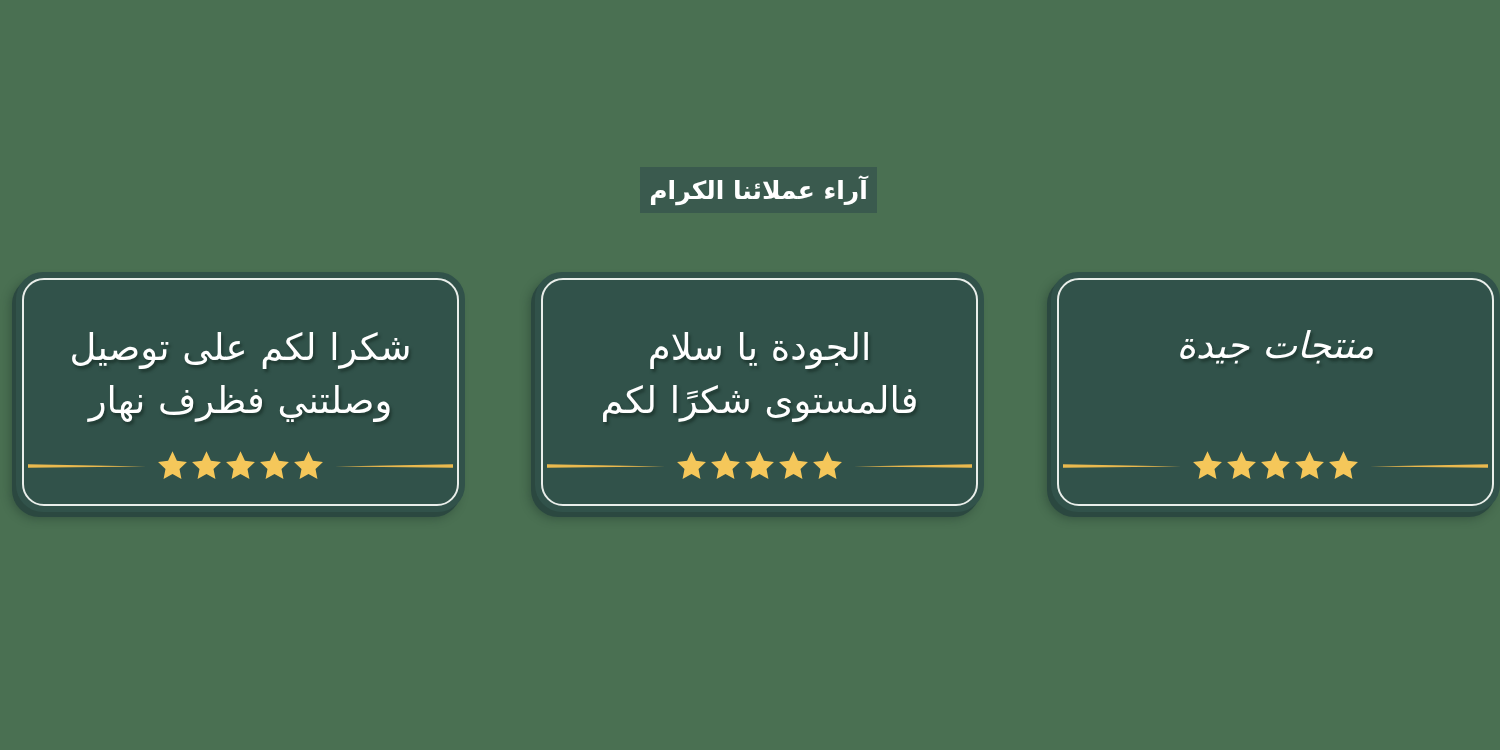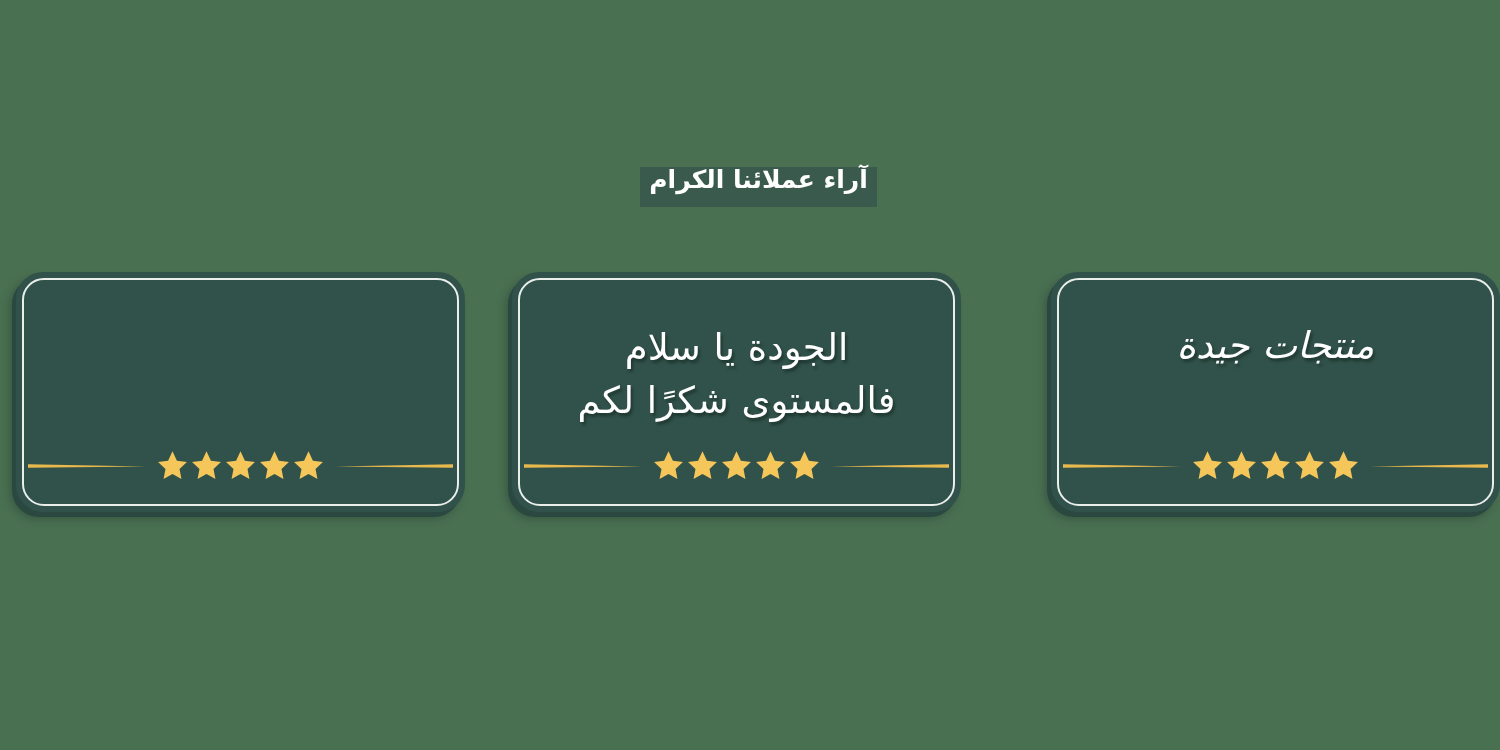--- a/index.html
+++ b/index.html
@@ -22,24 +22,24 @@
     height: 750px;
     background: #4a7052;
   }
 
   
   .title-badge {
     position: absolute;
     left: 640px;
     top: 167px;
     width: 237px;
-    height: 40px;
+    height: 46px;
     background: #3a5a4e;
     display: flex;
-    align-items: flex-start;
+    align-items: center;
     justify-content: center;
     box-sizing: border-box;
     padding: 0 10px;
   }
   .title-badge .title-text {
     color: #ffffff;
     font-size: 25px;
     font-weight: bold;
     line-height: 1;
     white-space: nowrap;
@@ -64,21 +64,21 @@
     height: 240px;
     box-sizing: border-box;
     background: #31524a;
     border-radius: 27px;
     padding: 6px;
     box-shadow:
       -4px 5px 0 0 #2b4840,
       -6px 7px 10px rgba(20, 40, 34, 0.35);
   }
   .card.c1 { left: 16px;   }
-  .card.c2 { left: 512px;  }
+  .card.c2 { left: 535px;  }
   .card.c3 { left: 1051px; font-style: italic; }
 
   .card-inner {
     position: relative;
     width: 100%;
     height: 100%;
     box-sizing: border-box;
     border: 2px solid #e9eeea;
     border-radius: 22px;
     display: flex;
@@ -142,20 +142,24 @@
 <div class="stage">
 
   <div class="title-badge">
     <span class="title-text">آراء عملائنا الكرام</span>
   </div>
 
   <div class="cards-row">
 
     <div class="card c1">
       <div class="card-inner">
+        <div class="review-text">
+          <div>شكرا لكم على توصيل</div>
+          <div>وصلتني فظرف نهار</div>
+        </div>
         <div class="rating">
           <svg class="divider right" viewBox="0 0 118 14">
             <path d="M118 5.2 L118 8.8 L0 7.4 Z" fill="#eab94e"></path>
           </svg>
           <div class="stars">
             <svg class="star" viewBox="0 0 24 24">
                 <path d="M12 1.6l3.2 6.9 7.3.9-5.4 5.1 1.4 7.4L12 18.2 5.5 21.9l1.4-7.4L1.5 9.4l7.3-.9z" fill="#f5c75a"></path>
               </svg>
             <svg class="star" viewBox="0 0 24 24">
                 <path d="M12 1.6l3.2 6.9 7.3.9-5.4 5.1 1.4 7.4L12 18.2 5.5 21.9l1.4-7.4L1.5 9.4l7.3-.9z" fill="#f5c75a"></path>

